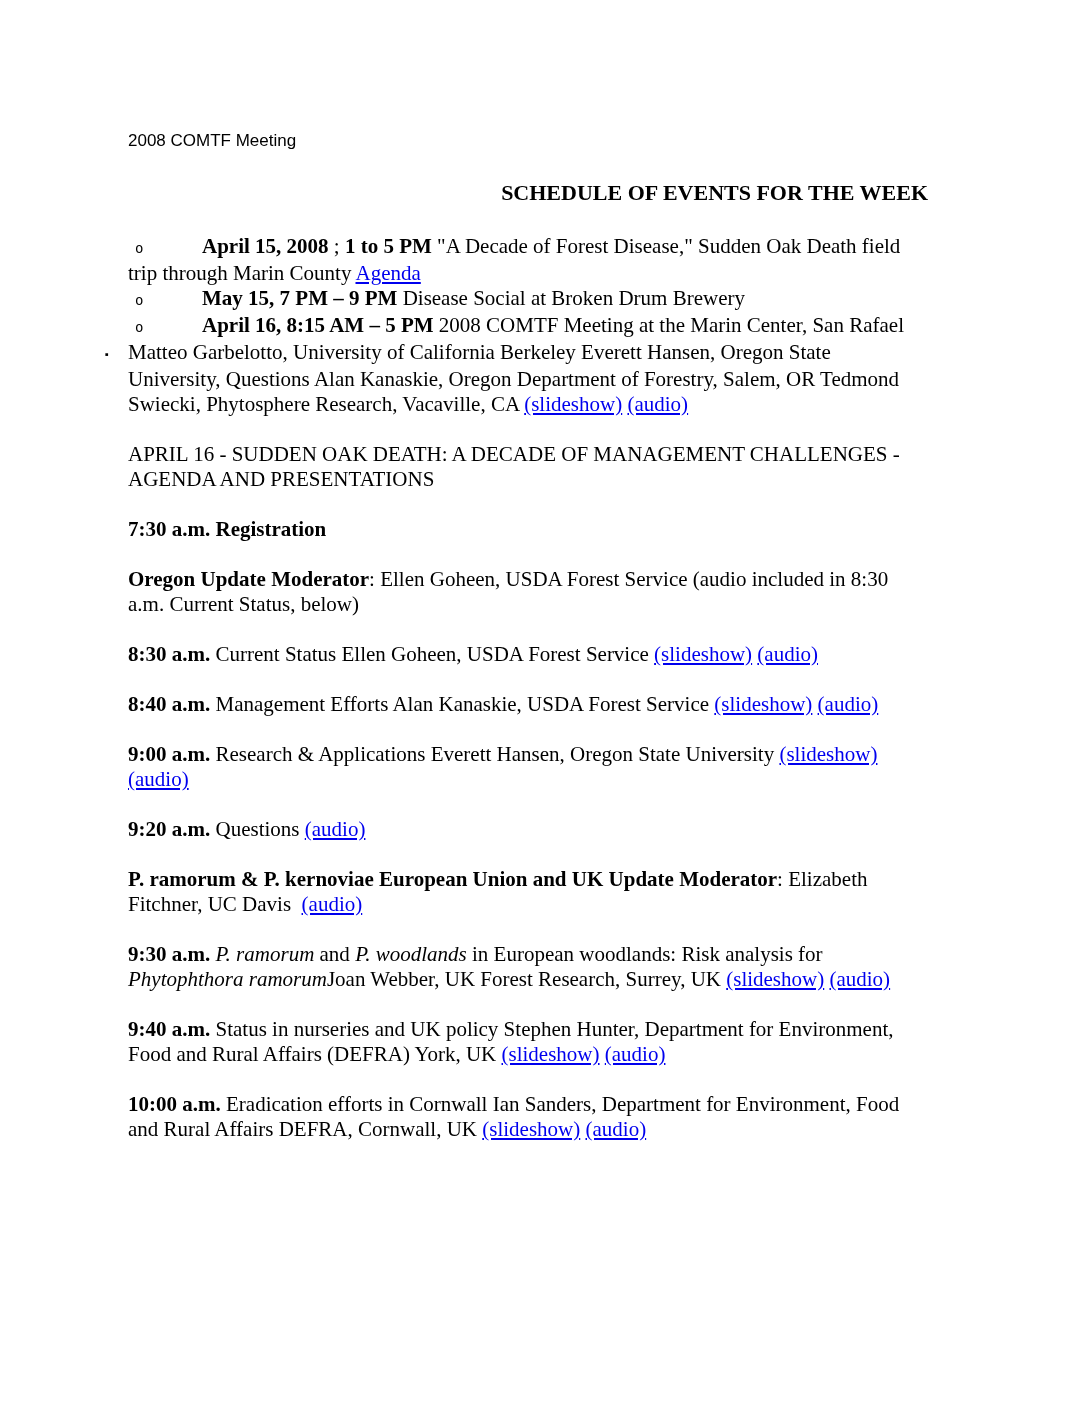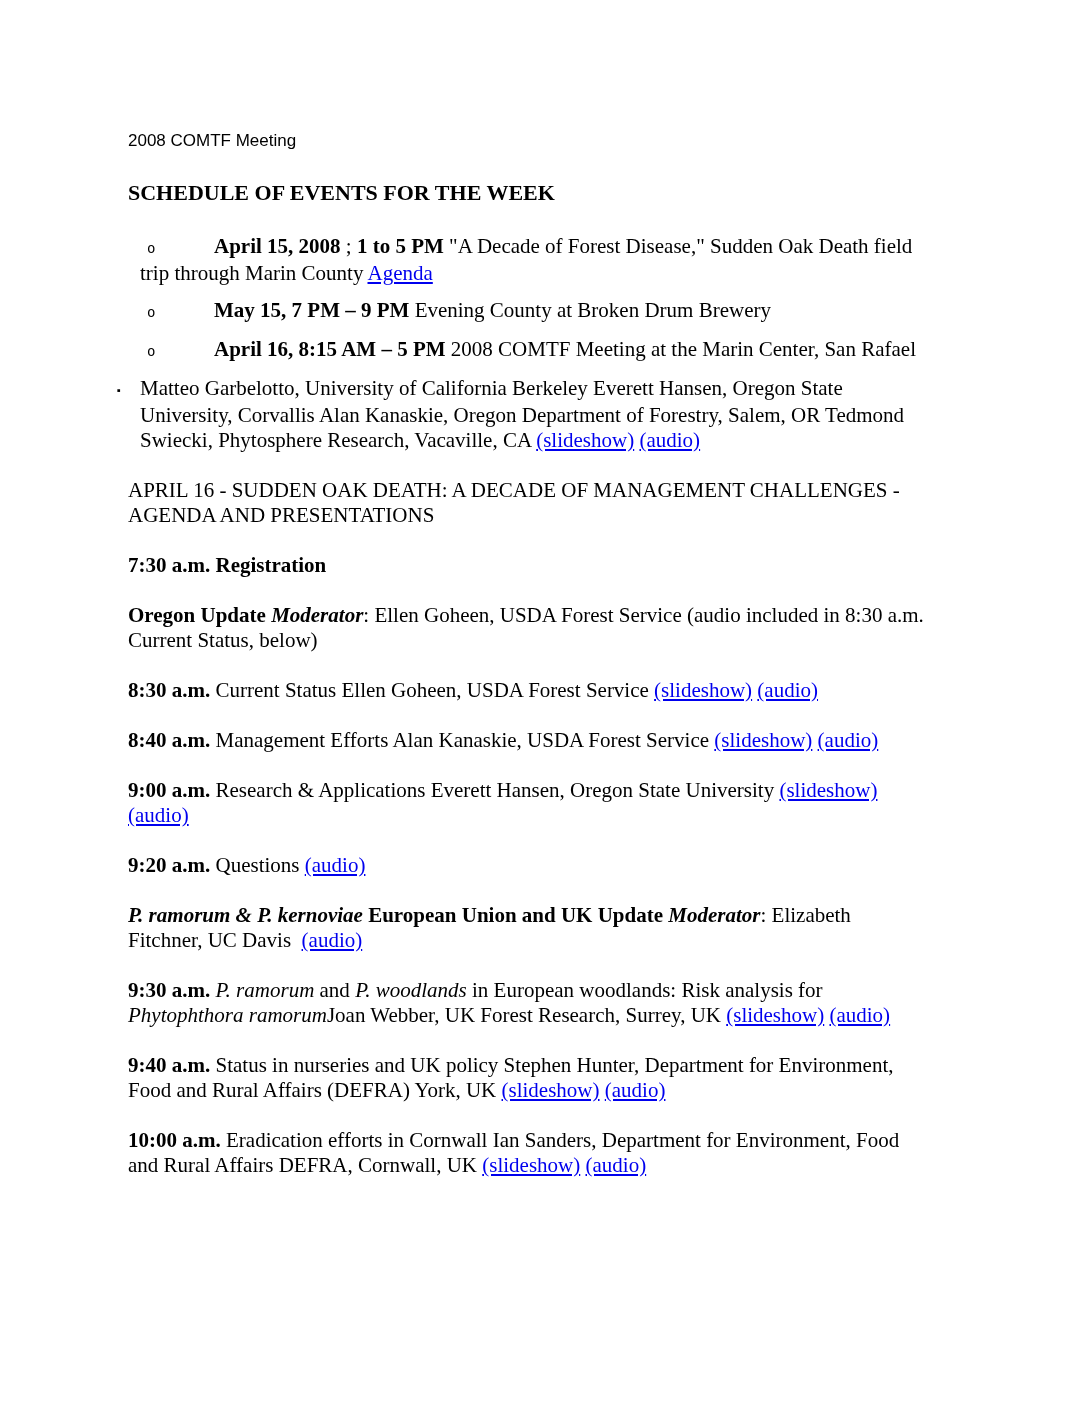--- a/index.html
+++ b/index.html
@@ -23,23 +23,24 @@
     font-family: "Liberation Sans", sans-serif;
     font-size: 17px;
     line-height: 23px;
     margin-bottom: 27px;
   }
   .doc-title {
     font-weight: bold;
     font-size: 22px;
     line-height: 28px;
     margin-bottom: 27px;
+    text-align: right;
   }
   .list { margin: 0 0 25px 0; }
-  .list p { margin: 12px; }
+  .list p { margin: 0; }
   .bullet { margin-left: 58px; }
   .marker-o {
     display: inline-block;
     width: 67px;
     margin-left: 7px;
     font-family: "DejaVu Sans Mono", monospace;
     font-size: 14px;
   }
   .subbullet {
     margin-left: 140px;
@@ -47,41 +48,41 @@
   }
   .marker-sq {
     display: inline-block;
     width: 23px;
     text-indent: 0;
     font-size: 11px;
     vertical-align: 1px;
   }
   .b  { font-weight: bold; }
   .i  { font-style: italic; text-align: right; }
-  .bi { font-weight: bold; font-style: italic; }
+  .bi { font-weight: bold; }
   a.link {
     color: #0000EE;
     text-decoration: underline;
     cursor: pointer;
   }
 </style>
 </head>
 <body>
 
 <div class="page">
 
   <p class="sans-header">2008 COMTF Meeting</p>
 
   <p class="doc-title">SCHEDULE OF EVENTS FOR THE WEEK</p>
 
   <div class="list">
     <p class="bullet"><span class="marker-o">o</span><span><span class="b">April 15, 2008</span><span> ; </span><span class="b">1 to 5 PM</span><span> "A Decade of Forest Disease," Sudden Oak Death field trip through Marin County </span><a href="#" class="link">Agenda</a></span></p>
-    <p class="bullet"><span class="marker-o">o</span><span><span class="b">May 15, 7 PM – 9 PM</span><span> Evening County at Broken Drum Brewery</span></span></p>
+    <p class="bullet"><span class="marker-o">o</span><span><span class="b">May 15, 7 PM – 9 PM</span><span> Disease Social at Broken Drum Brewery</span></span></p>
     <p class="bullet"><span class="marker-o">o</span><span><span class="b">April 16, 8:15 AM – 5 PM</span><span> 2008 COMTF Meeting at the Marin Center, San Rafael</span></span></p>
-    <p class="subbullet"><span class="marker-sq">▪</span><span><span>Matteo Garbelotto, University of California Berkeley Everett Hansen, Oregon State University, Corvallis Alan Kanaskie, Oregon Department of Forestry, Salem, OR Tedmond Swiecki, Phytosphere Research, Vacaville, CA </span><a href="#" class="link">(slideshow)</a><span> </span><a href="#" class="link">(audio)</a></span></p>
+    <p class="subbullet"><span class="marker-sq">▪</span><span><span>Matteo Garbelotto, University of California Berkeley Everett Hansen, Oregon State University, Questions Alan Kanaskie, Oregon Department of Forestry, Salem, OR Tedmond Swiecki, Phytosphere Research, Vacaville, CA </span><a href="#" class="link">(slideshow)</a><span> </span><a href="#" class="link">(audio)</a></span></p>
   </div>
 
   <p class="body">APRIL 16 - SUDDEN OAK DEATH: A DECADE OF MANAGEMENT CHALLENGES - AGENDA AND PRESENTATIONS</p>
 
   <p class="body"><span class="b">7:30 a.m. Registration</span></p>
   <p class="body"><span class="b">Oregon Update </span><span class="bi">Moderator</span><span>: Ellen Goheen, USDA Forest Service (audio included in 8:30 a.m. Current Status, below)</span></p>
   <p class="body"><span class="b">8:30 a.m.</span><span> Current Status Ellen Goheen, USDA Forest Service </span><a href="#" class="link">(slideshow)</a><span> </span><a href="#" class="link">(audio)</a></p>
   <p class="body"><span class="b">8:40 a.m.</span><span> Management Efforts Alan Kanaskie, USDA Forest Service </span><a href="#" class="link">(slideshow)</a><span> </span><a href="#" class="link">(audio)</a></p>
   <p class="body"><span class="b">9:00 a.m.</span><span> Research &amp; Applications Everett Hansen, Oregon State University </span><a href="#" class="link">(slideshow)</a><span> </span><a href="#" class="link">(audio)</a></p>
   <p class="body"><span class="b">9:20 a.m.</span><span> Questions </span><a href="#" class="link">(audio)</a></p>

